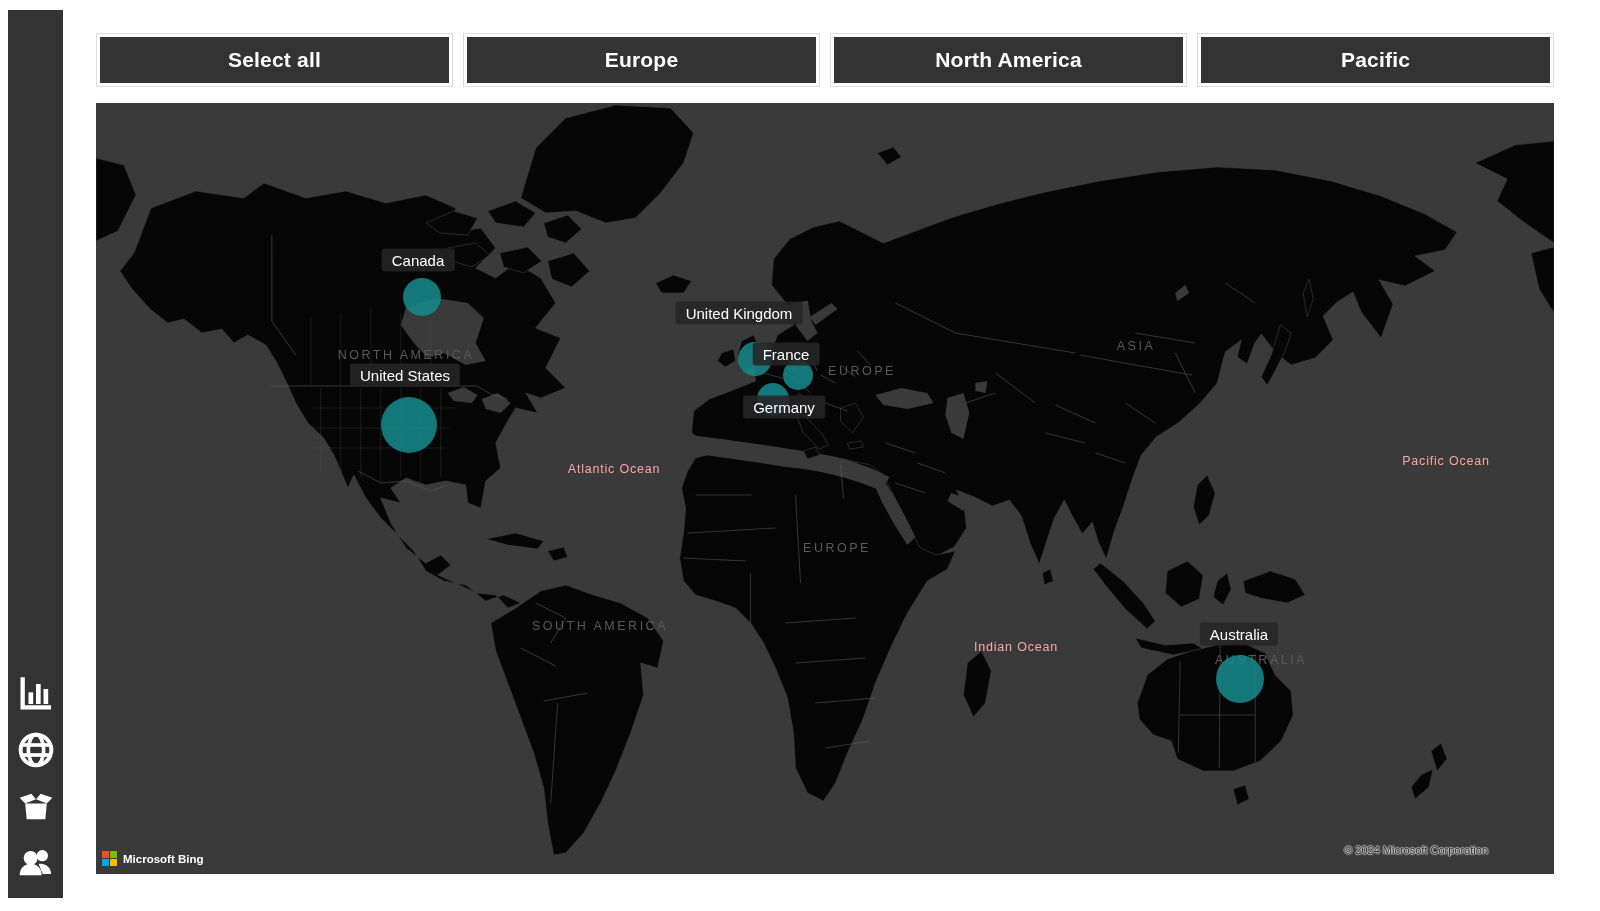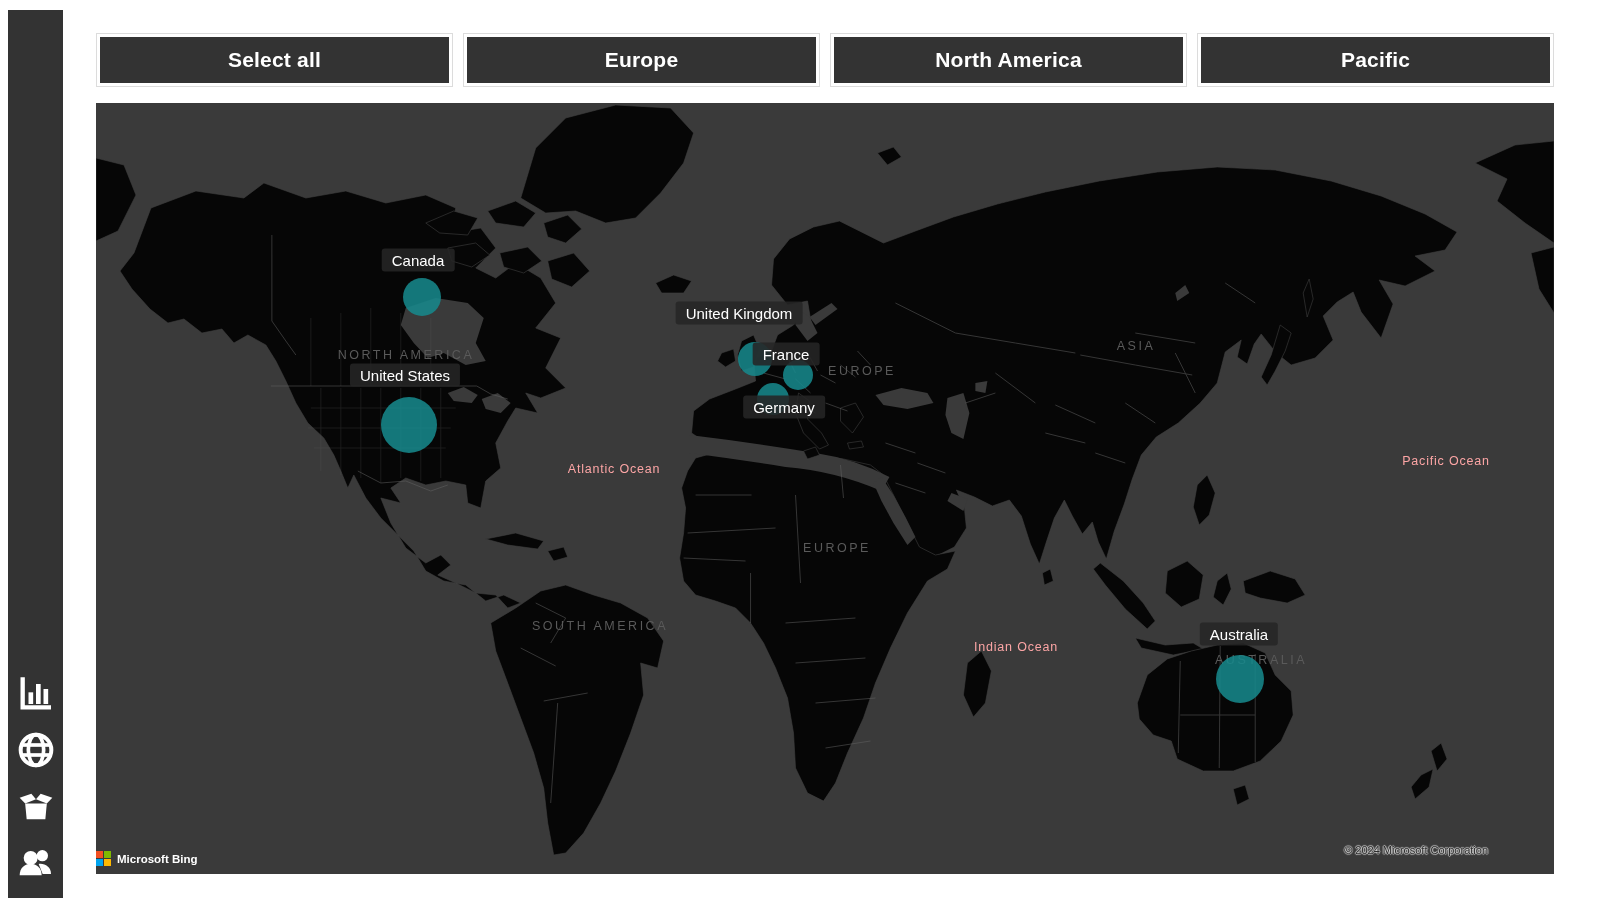--- a/index.html
+++ b/index.html
@@ -25,21 +25,21 @@
 
   .geo-label{position:absolute;transform:translate(-50%,-50%);white-space:nowrap;z-index:10;pointer-events:none;}
   .geo-label.continent{color:#5a5a5a;font-size:12.5px;letter-spacing:2.5px;}
   .geo-label.ocean{color:#fca5a5;font-size:12.5px;letter-spacing:0.8px;}
 
   .bubble{position:absolute;border-radius:50%;transform:translate(-50%,-50%);z-index:20;
           background:rgba(23,135,139,0.88);cursor:pointer;}
   .pill{position:absolute;transform:translate(-50%,-50%);z-index:30;background:rgba(38,38,38,0.88);
         color:#ffffff;font-size:15px;padding:3px 10px;border-radius:3px;white-space:nowrap;}
 
-  .bing-attr{position:absolute;left:0;bottom:8px;display:flex;align-items:center;gap:6px;z-index:40;cursor:pointer;}
+  .bing-attr{position:absolute;left:6px;bottom:8px;display:flex;align-items:center;gap:6px;z-index:40;cursor:pointer;}
   .ms-grid{display:grid;grid-template-columns:7px 7px;grid-template-rows:7px 7px;gap:1px;}
   .ms-grid i{display:block;}
   .bing-text{color:#ffffff;font-size:11.5px;font-weight:600;}
   .map-copyright{position:absolute;right:66px;bottom:18px;z-index:40;font-size:11px;color:#2e2e2e;
      text-shadow:-1px 0 1px rgba(255,255,255,0.6),1px 0 1px rgba(255,255,255,0.6),
                  0 -1px 1px rgba(255,255,255,0.6),0 1px 1px rgba(255,255,255,0.6);padding-left:36px;}
 </style>
 </head>
 <body>
 

